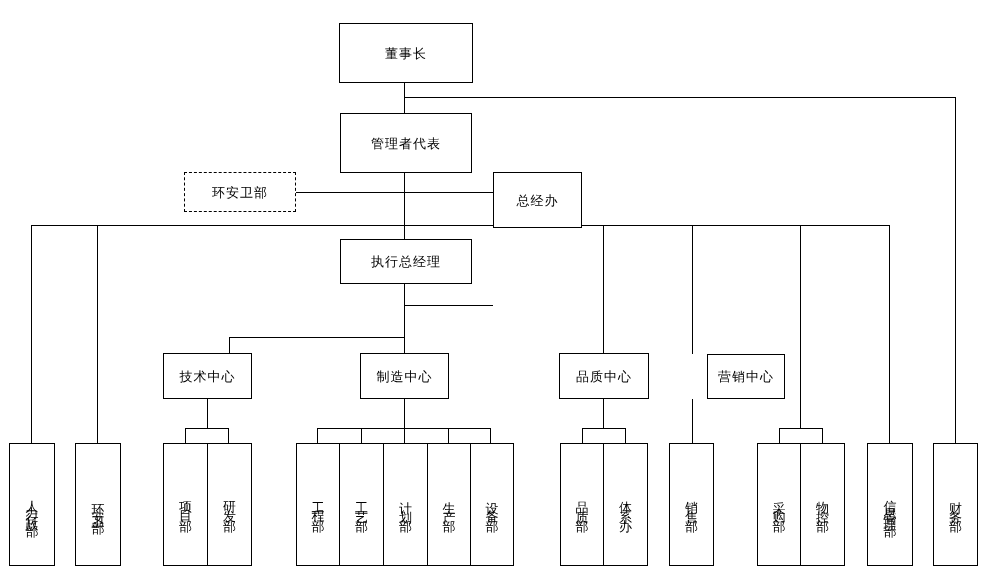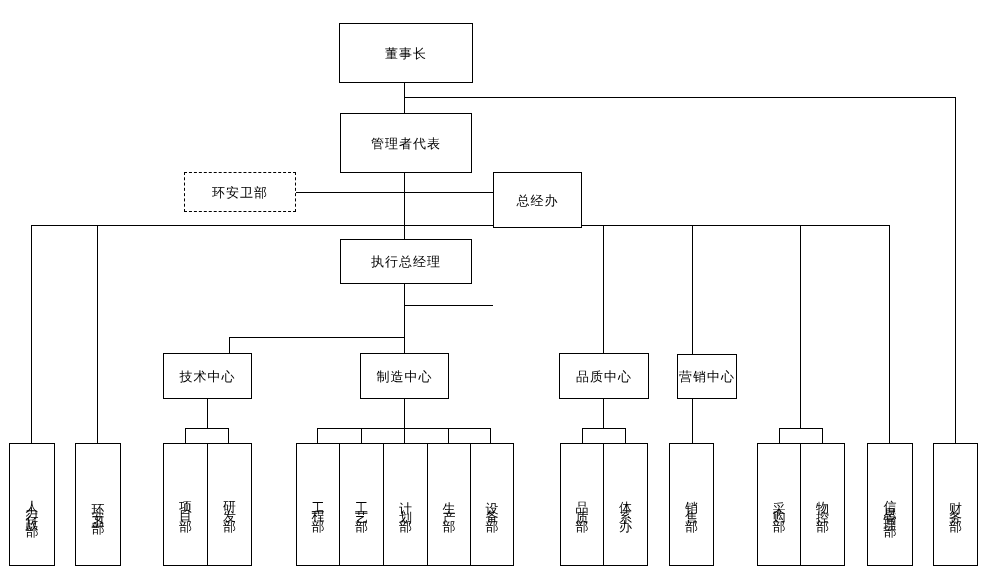--- a/index.html
+++ b/index.html
@@ -100,21 +100,21 @@
 
   <div class="node" style="left:339px;top:23px;width:134px;height:60px">董事长</div>
   <div class="node" style="left:340px;top:113px;width:132px;height:60px">管理者代表</div>
   <div class="node dashed" style="left:184px;top:172px;width:112px;height:40px">环安卫部</div>
   <div class="node" style="left:493px;top:172px;width:89px;height:56px">总经办</div>
   <div class="node" style="left:340px;top:239px;width:132px;height:45px">执行总经理</div>
 
   <div class="node" style="left:163px;top:353px;width:89px;height:46px">技术中心</div>
   <div class="node" style="left:559px;top:353px;width:90px;height:46px">品质中心</div>
   <div class="node" style="left:360px;top:353px;width:89px;height:46px">制造中心</div>
-  <div class="node" style="left:677px;top:354px;width:60px;height:45px">营销中心</div>
+  <div class="node" style="left:707px;top:354px;width:78px;height:45px">营销中心</div>
 
   <div class="node v v5" style="left:9px;top:443px;width:46px;height:123px">人力行政部</div>
   <div class="node v v5" style="left:75px;top:443px;width:46px;height:123px">环安卫部</div>
   <div class="node v v3" style="left:163px;top:443px;width:45px;height:123px">项目部</div>
   <div class="node v v3" style="left:207px;top:443px;width:45px;height:123px">研发部</div>
   <div class="node v v3" style="left:296px;top:443px;width:44px;height:123px">工程部</div>
   <div class="node v v3" style="left:339px;top:443px;width:45px;height:123px">工艺部</div>
   <div class="node v v3" style="left:383px;top:443px;width:45px;height:123px">计划部</div>
   <div class="node v v3" style="left:427px;top:443px;width:44px;height:123px">生产部</div>
   <div class="node v v3" style="left:470px;top:443px;width:44px;height:123px">设备部</div>

